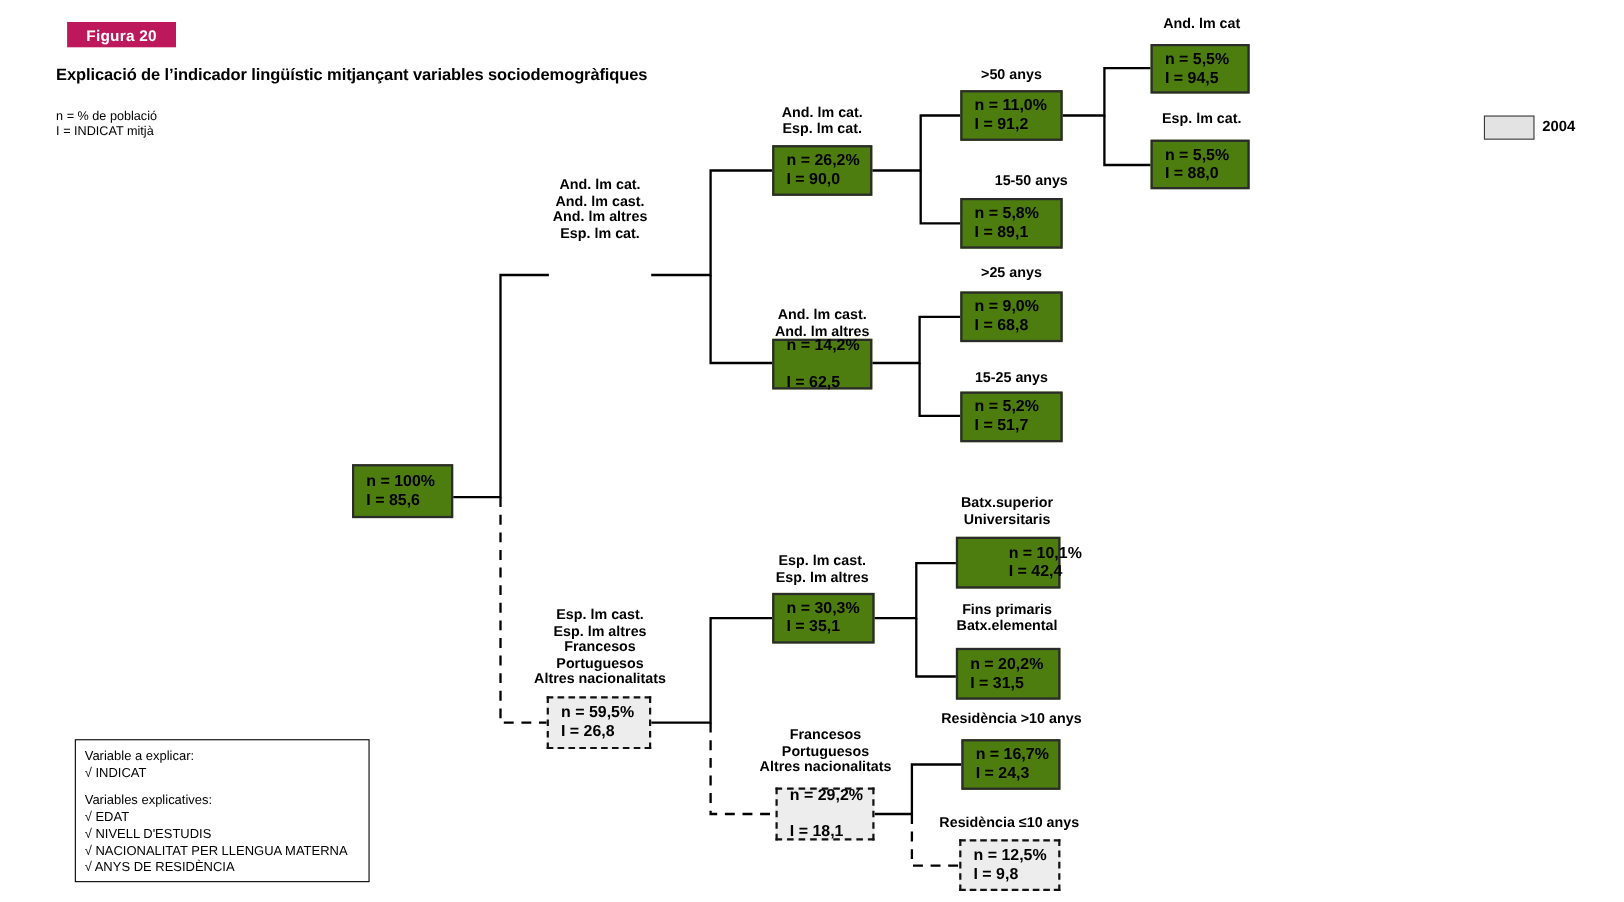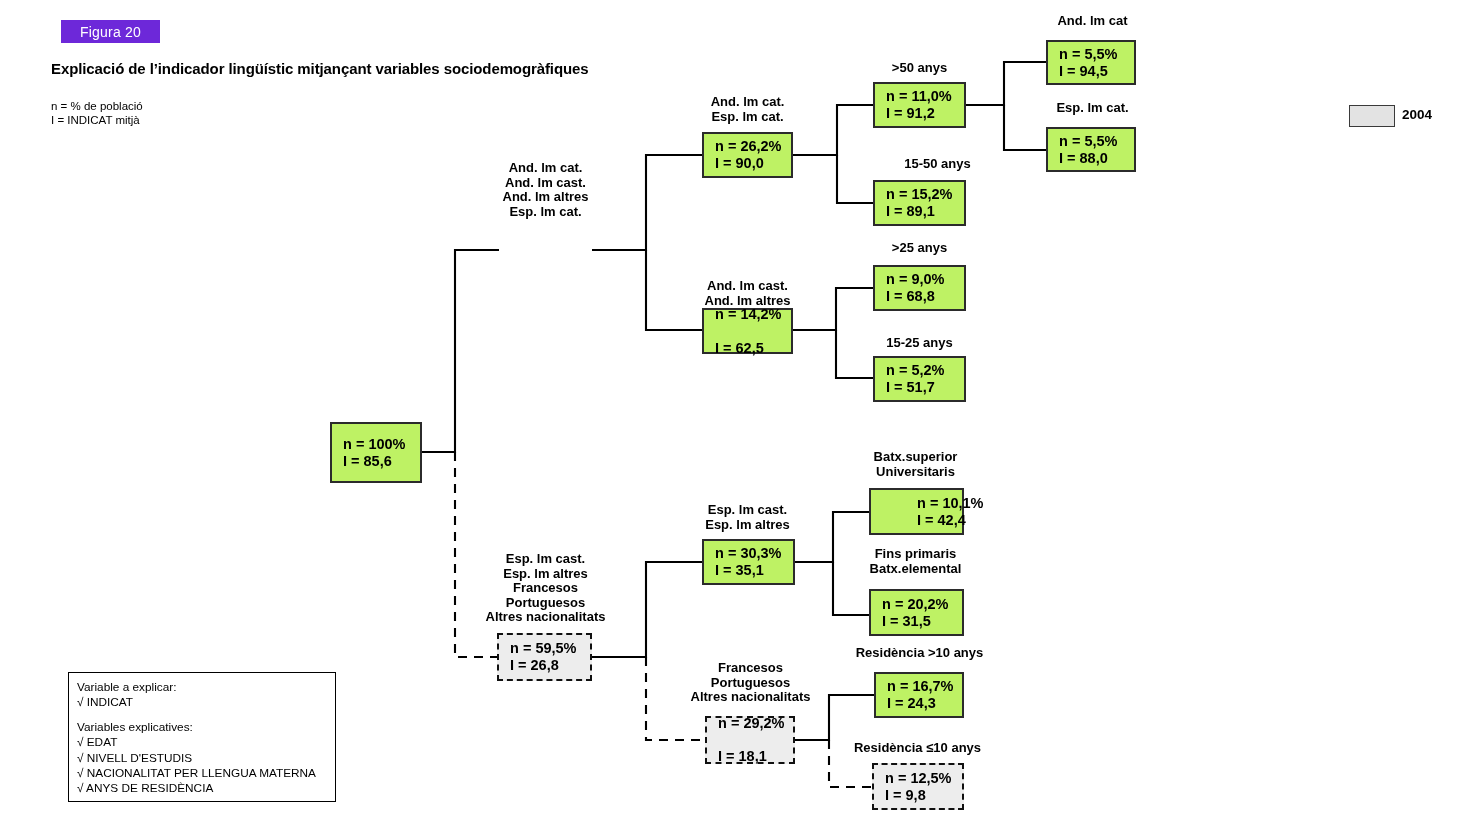--- a/index.html
+++ b/index.html
@@ -2,21 +2,21 @@
 <html><head>
 <meta charset="utf-8">
 <style>
   html,body{margin:0;padding:0;background:#ffffff;}
   body{width:1476px;height:820px;position:relative;overflow:hidden;
        font-family:"Liberation Sans", sans-serif;color:#000;}
   #canvas{position:absolute;left:0;top:0;width:1476px;height:820px;}
 
   
   .fig-tag{position:absolute;left:61px;top:20px;width:99px;height:23px;
-           background:#6d28d9;color:#fff;font-size:14px;font-weight:normal;
+           background:#be185d;color:#fff;font-size:14px;font-weight:bold;
            display:flex;align-items:center;justify-content:center;letter-spacing:.2px;}
   .fig-title{position:absolute;left:51px;top:60px;width:900px;
              font-size:15px;font-weight:bold;letter-spacing:-.1px;white-space:nowrap;}
   .legend-note{position:absolute;left:51px;top:99px;font-size:11.5px;line-height:14px;
                font-weight:normal;}
 
   
   .yearkey{position:absolute;left:1349px;top:105px;width:44px;height:20px;
            background:#e3e3e3;border:1.6px solid #3a3a3a;}
   .yearkey-label{position:absolute;left:1402px;top:107px;font-size:13.5px;font-weight:bold;}
@@ -27,21 +27,21 @@
   .varbox div{font-size:11.8px;line-height:15.4px;white-space:nowrap;}
   .varbox .gap{height:9px;line-height:9px;font-size:1px;}
 
   
   svg.links{position:absolute;left:0;top:0;width:1476px;height:820px;
             pointer-events:none;}
   svg.links path{fill:none;stroke:#000;stroke-width:2.1;}
   svg.links path.dashed{stroke-dasharray:9 7;stroke-width:2.1;}
 
   
-  .node{position:absolute;box-sizing:border-box;background:#bef264;
+  .node{position:absolute;box-sizing:border-box;background:#4d7c0f;
         border:2.1px solid #2b2b2b;display:flex;flex-direction:column;
         justify-content:center;padding-left:11px;}
   .node.dash{border-style:dashed;border-width:2.4px;border-color:#111;background:#ededed;}
   .node span{font-size:14.5px;font-weight:bold;line-height:17px;white-space:nowrap;}
 
   .nlabel{position:absolute;text-align:center;font-size:13px;font-weight:bold;
           line-height:14.6px;white-space:nowrap;}
 </style>
 </head>
 <body>
@@ -90,21 +90,21 @@
     <path d="M592,657 H646 V562 H702"></path>
     <path class="dashed" d="M646,657 V740 H705"></path>
 
     <path d="M795,562 H833 V512 H869"></path>
     <path d="M833,562 V615 H869"></path>
 
     <path d="M795,740 H829 V695 H874"></path>
     <path class="dashed" d="M829,740 V787 H872"></path>
   </svg>
 
-  <div class="node" style="left:330px;top:422px;width:92px;height:61px;">
+  <div class="node" style="left:320px;top:422px;width:92px;height:49px;">
     <span>n = 100%</span>
     <span>I = 85,6</span>
   </div>
 
   <div class="nlabel" style="left:438px;top:161px;width:215px;">
     <div>And. lm cat.</div>
     <div>And. lm cast.</div>
     <div>And. lm altres</div>
     <div>Esp. lm cat.</div>
   </div>
@@ -131,21 +131,21 @@
   </div>
 
   <div class="nlabel" style="left:985px;top:101px;width:215px;">Esp. lm cat.</div>
   <div class="node" style="left:1046px;top:127px;width:90px;height:45px;">
     <span>n = 5,5%</span>
     <span>I = 88,0</span>
   </div>
 
   <div class="nlabel" style="left:830px;top:157px;width:215px;">15-50 anys</div>
   <div class="node" style="left:873px;top:180px;width:93px;height:46px;">
-    <span>n = 15,2%</span>
+    <span>n = 5,8%</span>
     <span>I = 89,1</span>
   </div>
 
   <div class="nlabel" style="left:640px;top:279px;width:215px;">
     <div>And. lm cast.</div>
     <div>And. lm altres</div>
   </div>
   <div class="node" style="left:702px;top:308px;width:91px;height:46px;gap:17px;">
     <span>n = 14,2%</span>
     <span>I = 62,5</span>

